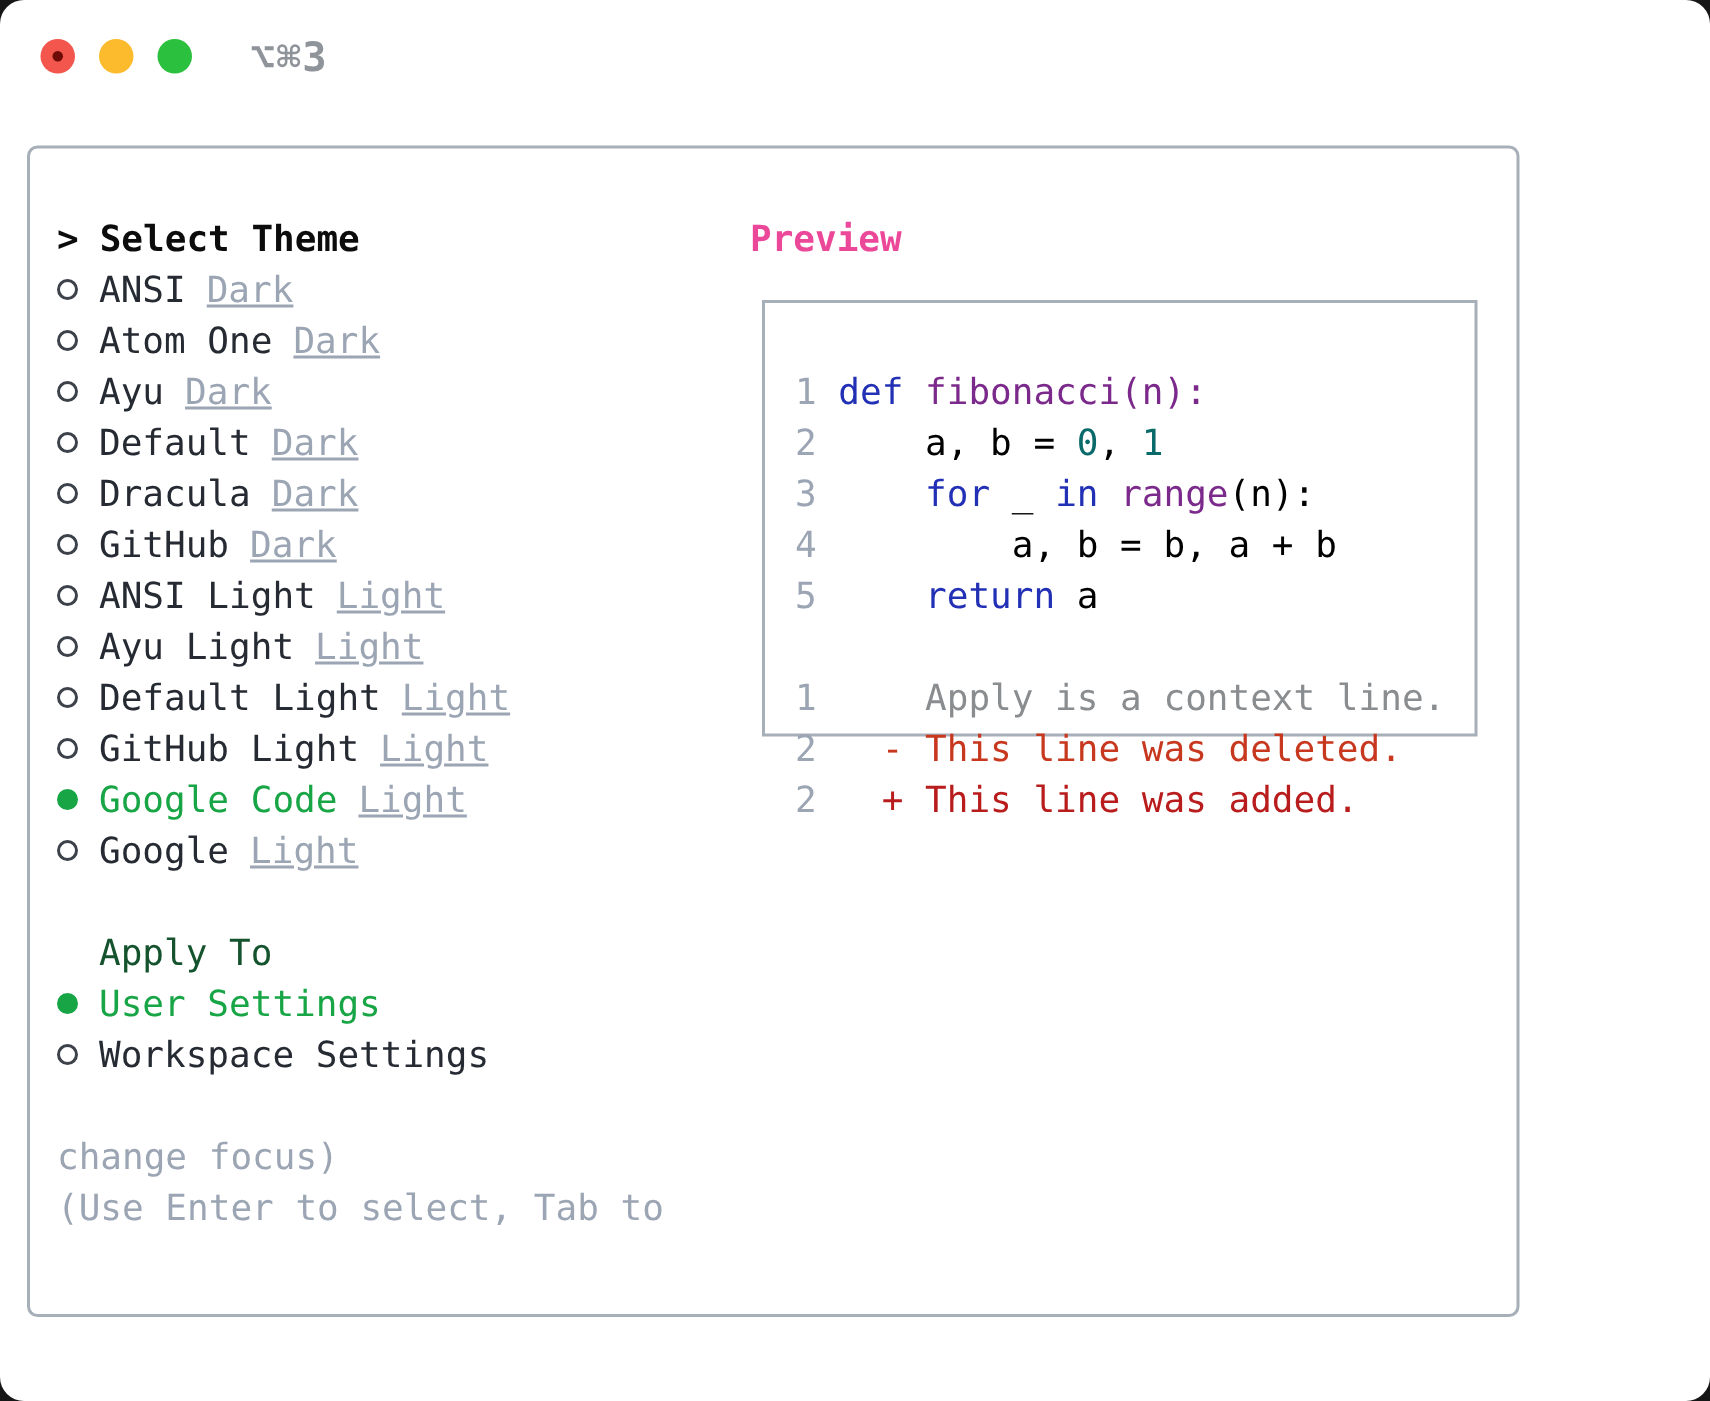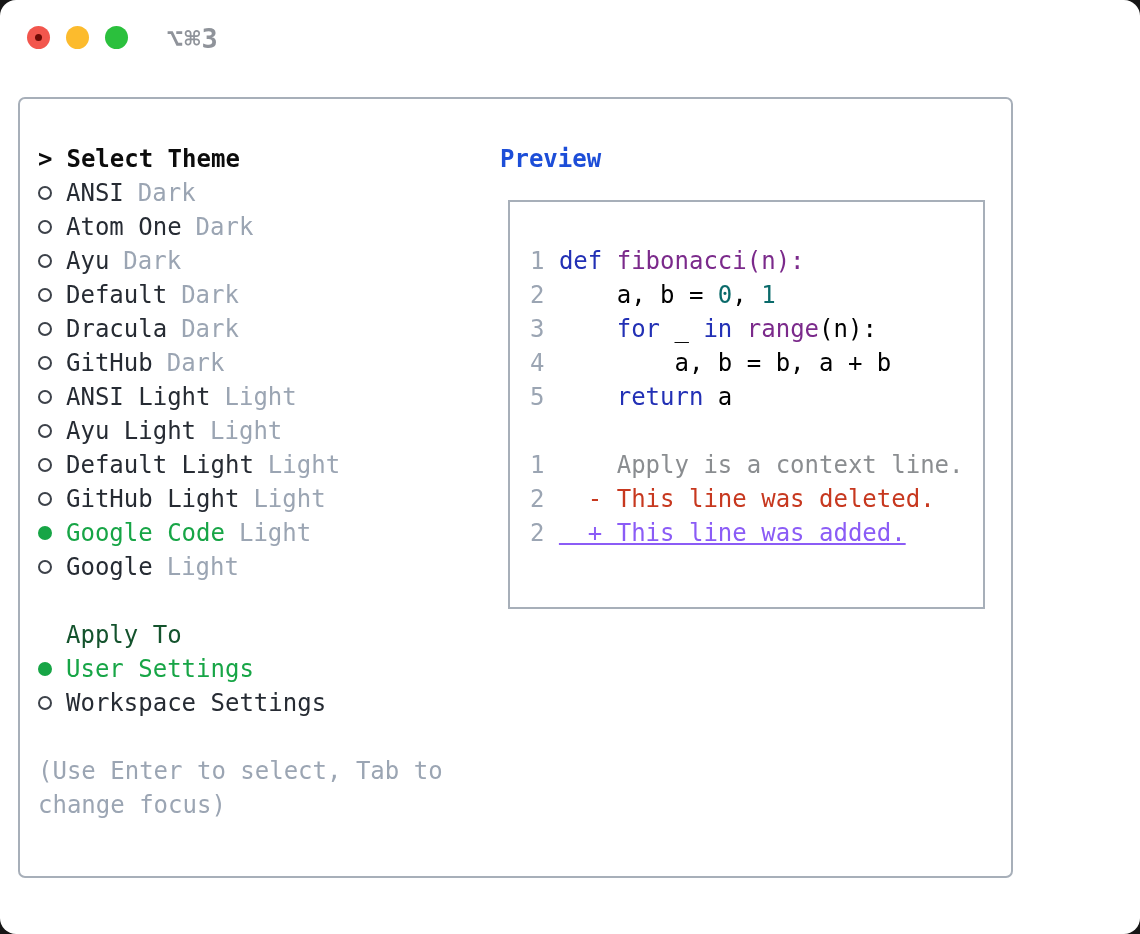--- a/index.html
+++ b/index.html
@@ -34,43 +34,43 @@
   .row{height:34px;display:flex;align-items:center;white-space:pre;font-size:24px;}
   .left-panel{position:absolute;left:18px;top:43px;width:450px;color:#262b33;}
   .header-row{font-weight:bold;color:#0c0c0c;}
   .header-label{margin-left:14px;}
   .radio{
     width:10px;height:10px;border:2px solid #3d424a;border-radius:50%;
     margin-right:14px;flex:0 0 auto;box-sizing:content-box;background:transparent;
   }
   .sel .radio{background:#17a546;border-color:#17a546;}
   .sel .t-name{color:#17a546;}
-  .t-var{color:#9ba5b3;margin-left:14px;}
+  .t-var{color:#9ba5b3;margin-left:14px;text-decoration:underline;}
   .spacer-row{height:34px;}
   .apply-header{padding-left:28px;color:#14532d;}
   .hint{color:#9ba5b3;}
   
   .preview-title{
     position:absolute;left:480px;top:43px;height:34px;display:flex;align-items:center;
-    font-size:24px;font-weight:bold;color:#1d4ed8;white-space:pre;text-align:right;
+    font-size:24px;font-weight:bold;color:#ec4899;white-space:pre;text-align:right;
   }
   .preview-box{
-    position:absolute;left:488px;top:101px;width:477px;height:409px;
+    position:absolute;left:488px;top:101px;width:477px;height:291px;
     border:2px solid #a7afb9;box-sizing:border-box;background:#fff;
   }
   .code{padding:42px 0 0 20px;}
   .code-line{height:34px;font-size:24px;line-height:34px;white-space:pre;}
   .ln{color:#9ba5b3;}
   .kw{color:#2230b5;}
   .fn{color:#7b2a8b;}
   .lit{color:#0a6a6a;}
   .pl{color:#000000;}
   .ctx{color:#8a8d90;}
   .del{color:#c7381f;}
-  .add{color:#8b5cf6;text-decoration:underline;}
+  .add{color:#b91c1c;}
 </style>
 </head>
 <body>
 
 <div class="window">
 
   <div class="titlebar">
     <div class="light light-red"></div>
     <div class="light light-yellow"></div>
     <div class="light light-green"></div>
@@ -155,22 +155,22 @@
         <span class="radio"></span>
         <span class="t-name">User Settings</span>
       </div>
       <div class="row">
         <span class="radio"></span>
         <span class="t-name">Workspace Settings</span>
       </div>
 
       <div class="spacer-row"></div>
 
+      <div class="row hint">change focus)</div>
       <div class="row hint">(Use Enter to select, Tab to</div>
-      <div class="row hint">change focus)</div>
     </div>
 
     <div class="preview-title">Preview</div>
 
     <div class="preview-box">
       <div class="code">
         <div class="code-line"><span class="ln">1 </span><span class="kw">def</span><span class="pl"> </span><span class="fn">fibonacci(n):</span></div>
         <div class="code-line"><span class="ln">2 </span><span class="pl">    a, b = </span><span class="lit">0</span><span class="pl">, </span><span class="lit">1</span></div>
         <div class="code-line"><span class="ln">3 </span><span class="pl">    </span><span class="kw">for</span><span class="pl"> _ </span><span class="kw">in</span><span class="pl"> </span><span class="fn">range</span><span class="pl">(n):</span></div>
         <div class="code-line"><span class="ln">4 </span><span class="pl">        a, b = b, a + b</span></div>

